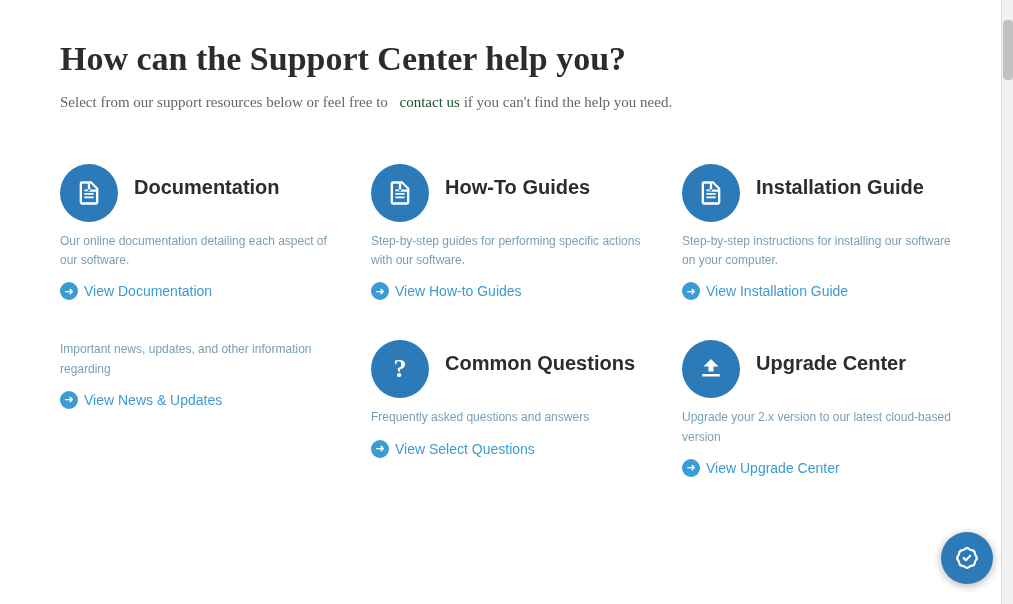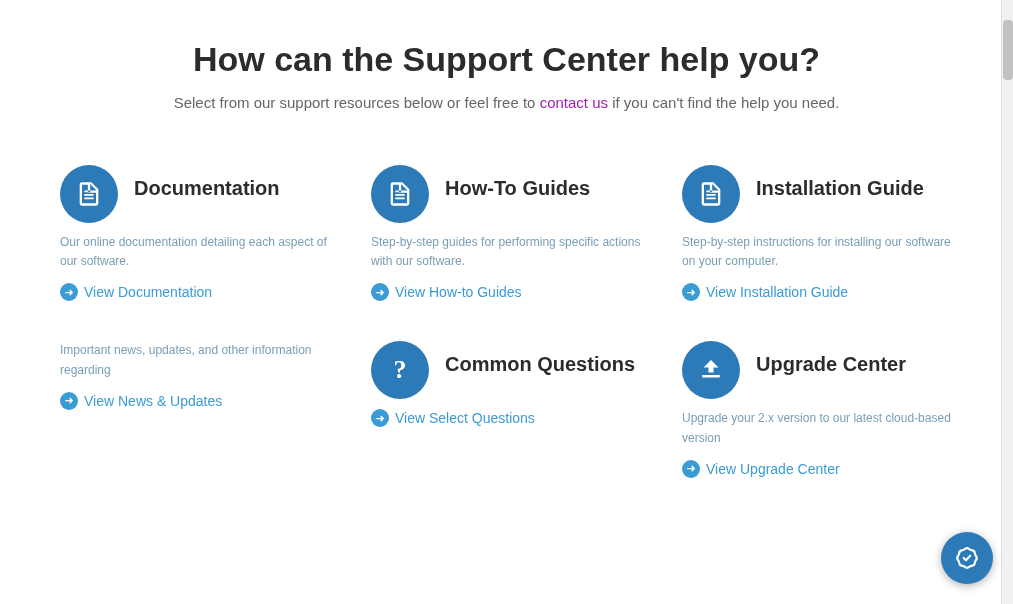--- a/index.html
+++ b/index.html
@@ -31,40 +31,42 @@
     .scrollbar-thumb {
       width: 10px;
       height: 60px;
       background: #c1c1c1;
       border-radius: 4px;
       margin: 1px auto;
       margin-top: 20px;
     }
 
     .header {
-      text-align: center;
+      text-align: left;
       margin-bottom: 40px;
+      font-family: Liberation Serif, serif;
     }
 
     .header h1 {
       font-size: 34px;
       font-weight: 600;
       color: #2c2c2c;
       margin-bottom: 12px;
     }
 
     .header p {
       font-size: 15px;
       color: #666;
       line-height: 1.6;
     }
 
     .header p a {
-      color: #a21caf;
+      color: #14532d;
       text-decoration: none;
+      margin-left: 8px;
     }
 
     .cards-grid {
       display: grid;
       grid-template-columns: repeat(3, 1fr);
       gap: 20px 40px;
     }
 
     .card {
       display: flex;
@@ -245,20 +247,21 @@
       </a>
     </div>
 
     <div class="card">
       <div class="card-top">
         <div class="card-icon">
           <span class="icon-question">?</span>
         </div>
         <div class="card-title">Common Questions</div>
       </div>
+      <div class="card-desc">Frequently asked questions and answers</div>
       <a class="card-link">
         <span class="arrow-icon">➜</span>
         <span>View Select Questions</span>
       </a>
     </div>
 
     <div class="card">
       <div class="card-top">
         <div class="card-icon upgrade-icon">
           <svg viewBox="0 0 24 24" fill="white">

